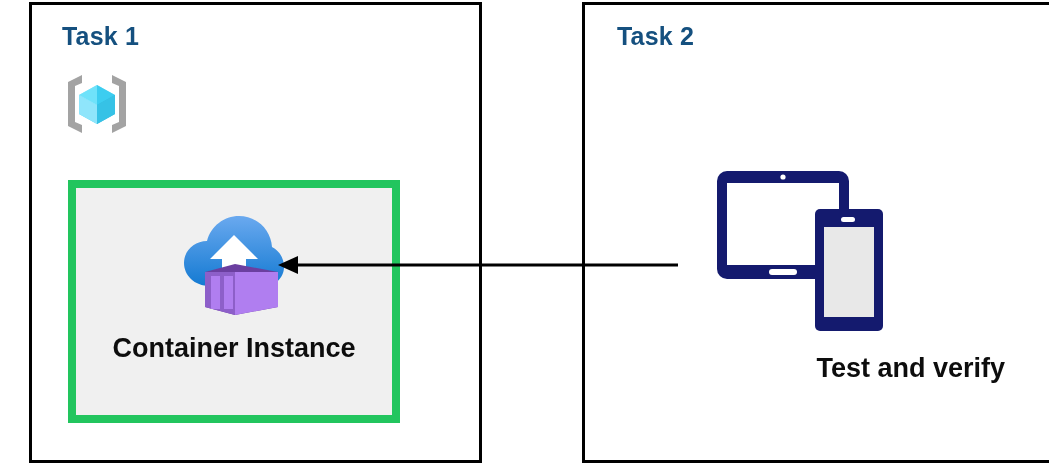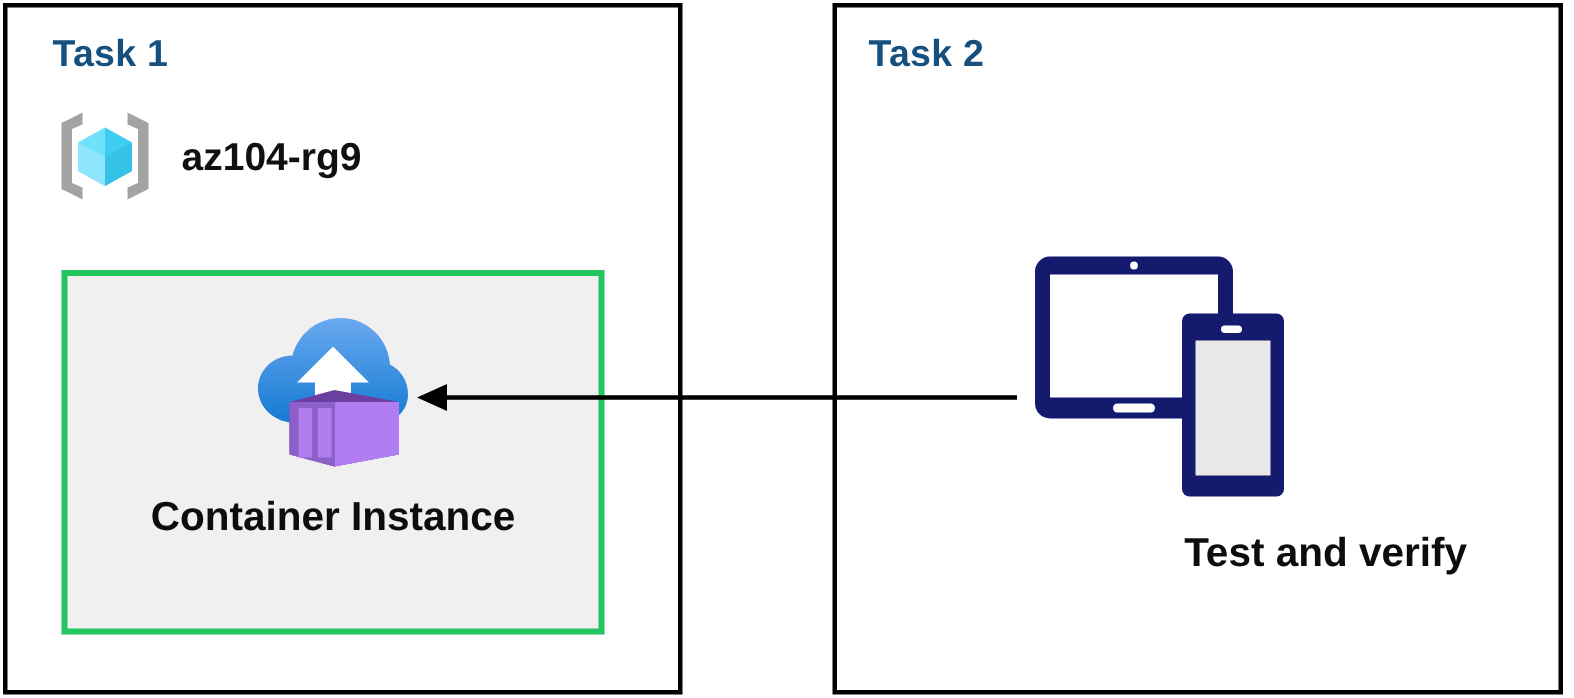--- a/index.html
+++ b/index.html
@@ -15,20 +15,21 @@
     width: 1049px;
     height: 465px;
     background: #ffffff;
     overflow: hidden;
   }
   .panel {
     position: absolute;
     box-sizing: border-box;
     border: 3px solid #000000;
     background: #ffffff;
+    margin-left: 27px;
   }
   #panel-task1 {
     left: 2px;
     top: 2px;
     width: 453px;
     height: 461px;
   }
   #panel-task2 {
     left: 555px;
     top: 2px;
@@ -37,21 +38,21 @@
   }
   .panel-title {
     position: absolute;
     font-size: 25px;
     font-weight: bold;
     color: #15507f;
     letter-spacing: 0.2px;
     white-space: nowrap;
   }
   #title-task1 { left: 30px; top: 17px; }
-  #title-task2 { left: 21px; top: 17px; }
+  #title-task2 { left: 32px; top: 17px; }
 
   
   #rg-row {
     position: absolute;
     left: 28px;
     top: 62px;
     display: flex;
     align-items: center;
     gap: 14px;
   }
@@ -60,25 +61,25 @@
     font-weight: bold;
     color: #101010;
     white-space: nowrap;
   }
 
   
   #container-box {
     position: absolute;
     left: 36px;
     top: 175px;
-    width: 362px;
+    width: 332px;
     height: 243px;
     box-sizing: border-box;
     background: #f0f0f0;
-    border: 4px solid #22c55e;
+    border: 8px solid #22c55e;
   }
   #aci-icon-wrap {
     position: absolute;
     left: 50%;
     top: 22px;
     transform: translateX(-50%);
   }
   #container-label {
     position: absolute;
     left: 0;
@@ -139,21 +140,20 @@
 
           <path d="M37 18 L55 28 L37 38 L19 28 Z" fill="#9fe9fb"></path>
           <path d="M37 28 L55 28 L55 47 L37 57 Z" fill="#2ab5dd" opacity="0.95"></path>
           <path d="M19 28 L37 38 L37 57 L19 47 Z" fill="#57dcf7"></path>
           <path d="M19 28 L37 18 L37 38 Z" fill="#6fe2fa"></path>
           <path d="M37 18 L55 28 L37 38 Z" fill="#3ccdf0"></path>
           <path d="M37 38 L55 28 L55 47 L37 57 Z" fill="#36c2e6"></path>
           <path d="M19 28 L37 38 L37 57 L19 47 Z" fill="#8fe5fb"></path>
         </svg>
       </span>
-      <span id="rg-label">az104-rg9</span>
     </div>
 
     <div id="container-box">
 
       <div id="aci-icon-wrap">
         <svg width="104" height="108" viewBox="0 0 104 108">
           <defs>
             <linearGradient id="cloudGrad" x1="0" y1="0" x2="0" y2="1">
               <stop offset="0%" stop-color="#6aa9ef"></stop>
               <stop offset="100%" stop-color="#147ad2"></stop>

